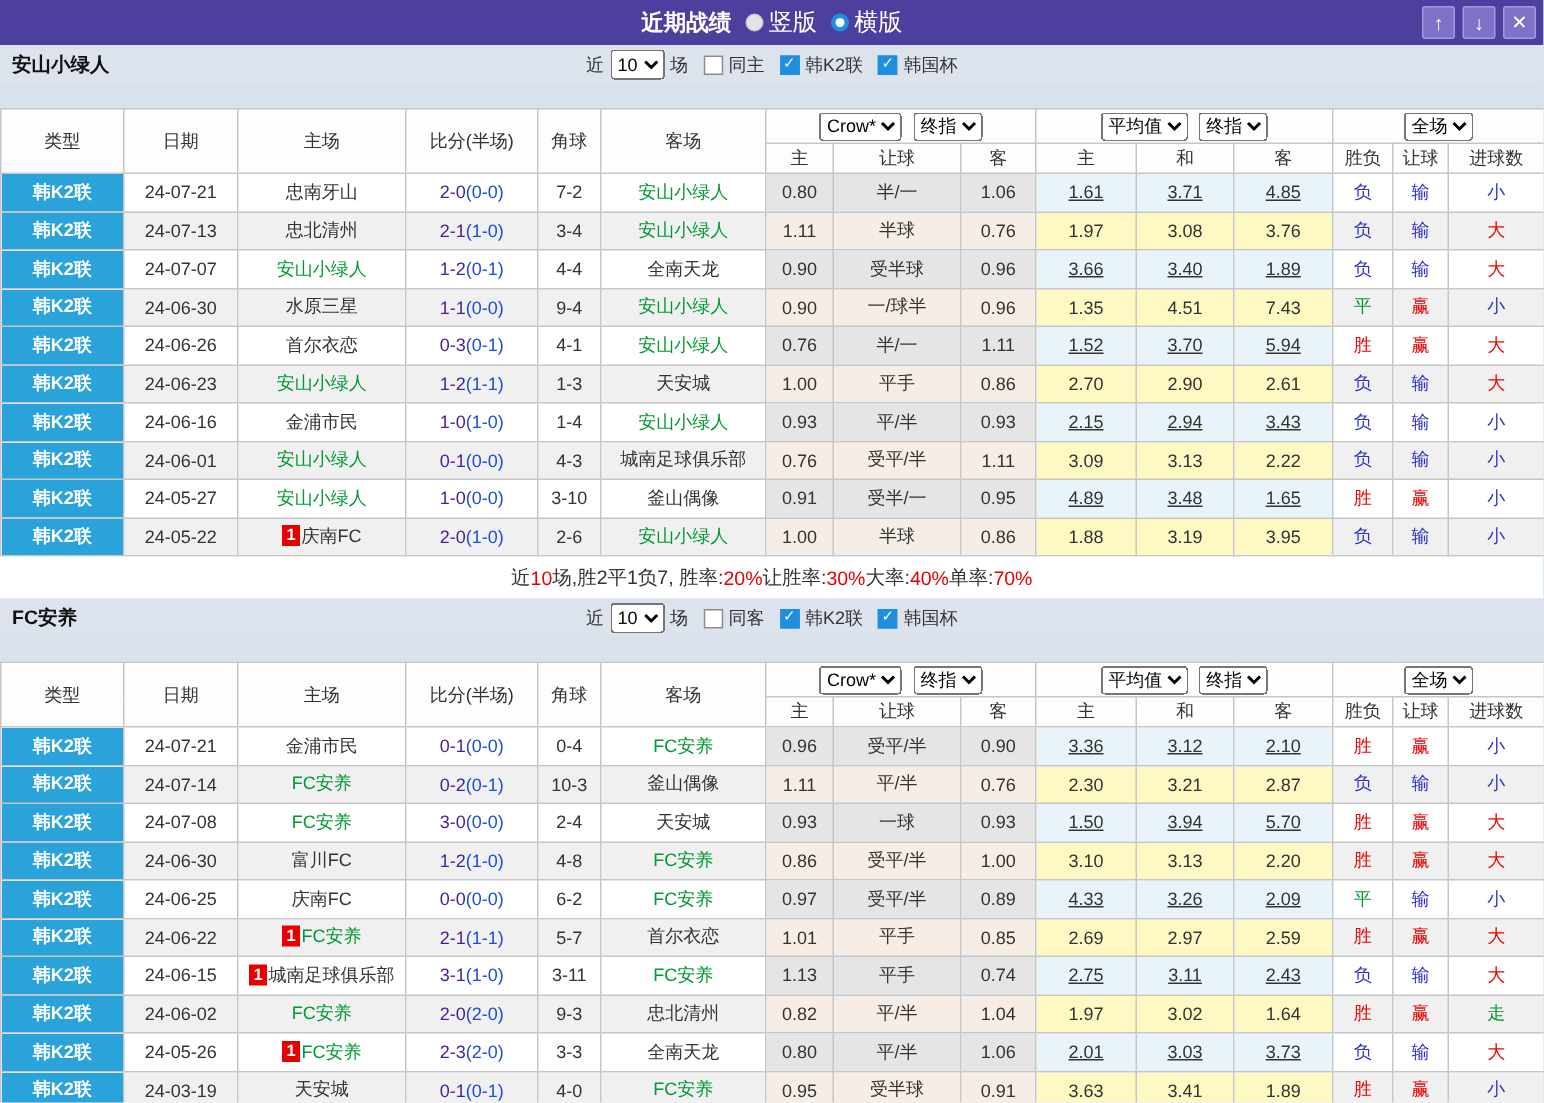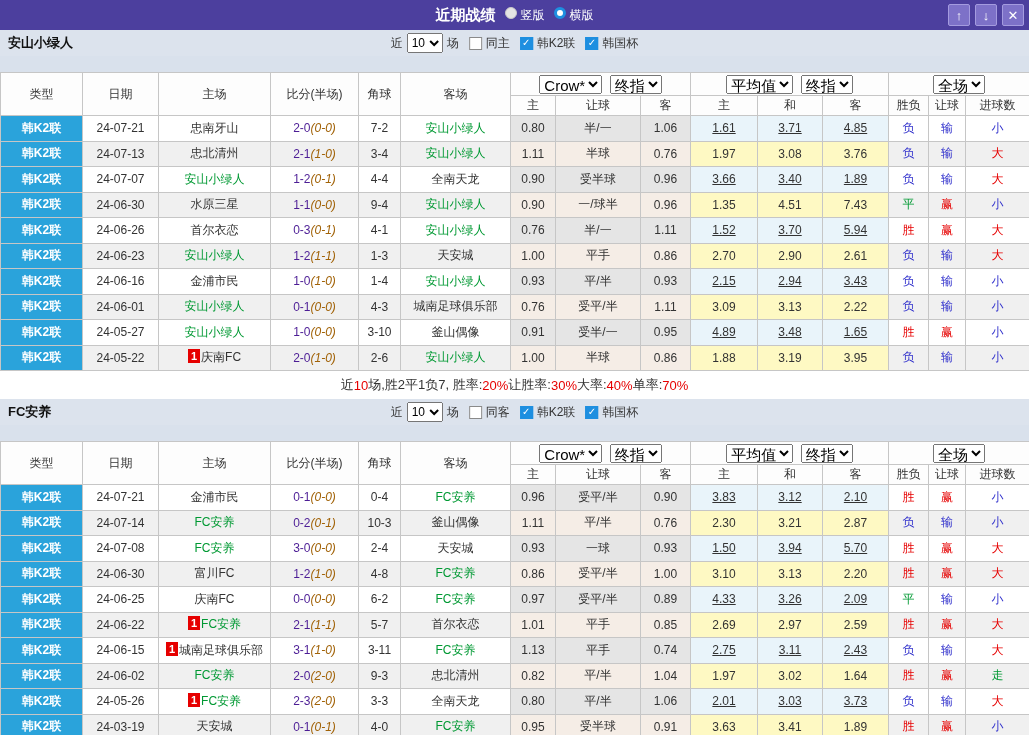--- a/index.html
+++ b/index.html
@@ -9,21 +9,21 @@
     font-family:"Liberation Sans","DejaVu Sans",sans-serif;
     font-size:12px; color:#333; background:#D9E1EC;
   }
   
   .titlebar {
     height:30px; background:#4C3F9E; position:relative;
     display:flex; align-items:center; justify-content:center;
   }
   .title-group { display:flex; align-items:center; gap:9px; color:#fff; }
   .win-title { font-size:15px; font-weight:bold; }
-  .radio-opt { display:flex; align-items:flex-start; gap:4px; font-size:12px; cursor:pointer; }
+  .radio-opt { display:flex; align-items:center; gap:4px; font-size:16px; cursor:pointer; }
   .radio { width:12px; height:12px; border-radius:50%; display:inline-block; }
   .radio.unsel { background:#E4E4E4; border:1px solid #C9C9C9; }
   .radio.sel   { background:#fff; border:3px solid #1E8FE0; }
   .win-buttons { position:absolute; right:5px; top:4px; display:flex; gap:5px; }
   .win-btn {
     width:22px; height:22px; background:#7D71C8; border:1px solid #A49BDF;
     border-radius:2px; color:#fff; font-size:13px; font-weight:bold;
     display:flex; align-items:center; justify-content:center; cursor:pointer;
   }
   
@@ -45,32 +45,32 @@
   .cb .ck { color:#fff; font-size:10px; font-weight:bold; line-height:1; }
   
   table { border-collapse:collapse; table-layout:fixed; width:1029px; background:#fff;margin-top:16px; }
   th, td {
     border:1px solid #C6C6C6; text-align:center; padding:0;
     overflow:hidden; white-space:nowrap; font-size:12px;
   }
   thead th { background:#FDFDFD; font-weight:normal; color:#333; }
   thead tr.h1 th { height:23px; }
   thead tr.h2 th { height:20px; }
-  thead select { font-size:15px; height:19px; margin:0 2px; }
+  thead select { font-size:12px; height:19px; margin:0 2px; }
   tbody tr { height:25.5px; }
   tbody tr.odd  td { background:#FFFFFF; }
   tbody tr.even td { background:#F0F0F0; }
   tbody tr.odd  td.c-crow { background:#e5e5e5; }
   tbody tr.even td.c-crow { background:#F5EDE6; }
   tbody tr.odd  td.c-avg  { background:#E9F4FA;text-decoration:underline; }
   tbody tr.even td.c-avg  { background:#fef9c3; }
   tbody tr td.c-type { background:#2AA3DB; color:#fff; font-weight:bold; }
   .team.focus { color:#009933; }
   .ft { color:#4c1d95; }
-  .ht { color:#a16207;font-style:italic; }
+  .ht { color:#1d4ed8; }
   .r-r { color:#E60000; }
   .r-b { color:#3030CC; }
   .r-g { color:#009933; }
   .badge {
     display:inline-block; background:#E60000; color:#fff; font-weight:bold;
     font-size:11px; line-height:14px; padding:0 3px; margin-right:1px; vertical-align:1px;
   }
   
   .summary {
     height:28px; background:#fff; display:flex; align-items:center; justify-content:center;
@@ -432,21 +432,21 @@
       <tr class="odd">
         <td class="c-type">韩K2联</td>
         <td>24-07-21</td>
         <td><span class="team">金浦市民</span></td>
         <td><span class="ft">0-1</span><span class="ht">(0-0)</span></td>
         <td>0-4</td>
         <td><span class="team focus">FC安养</span></td>
         <td class="c-crow">0.96</td>
         <td class="c-crow">受平/半</td>
         <td class="c-crow">0.90</td>
-        <td class="c-avg">3.83</td>
+        <td class="c-avg">3.36</td>
         <td class="c-avg">3.12</td>
         <td class="c-avg">2.10</td>
         <td class="c-res r-r">胜</td>
         <td class="c-res r-r">赢</td>
         <td class="c-res r-b">小</td>
       </tr>
       <tr class="even">
         <td class="c-type">韩K2联</td>
         <td>24-07-14</td>
         <td><span class="team focus">FC安养</span></td>

